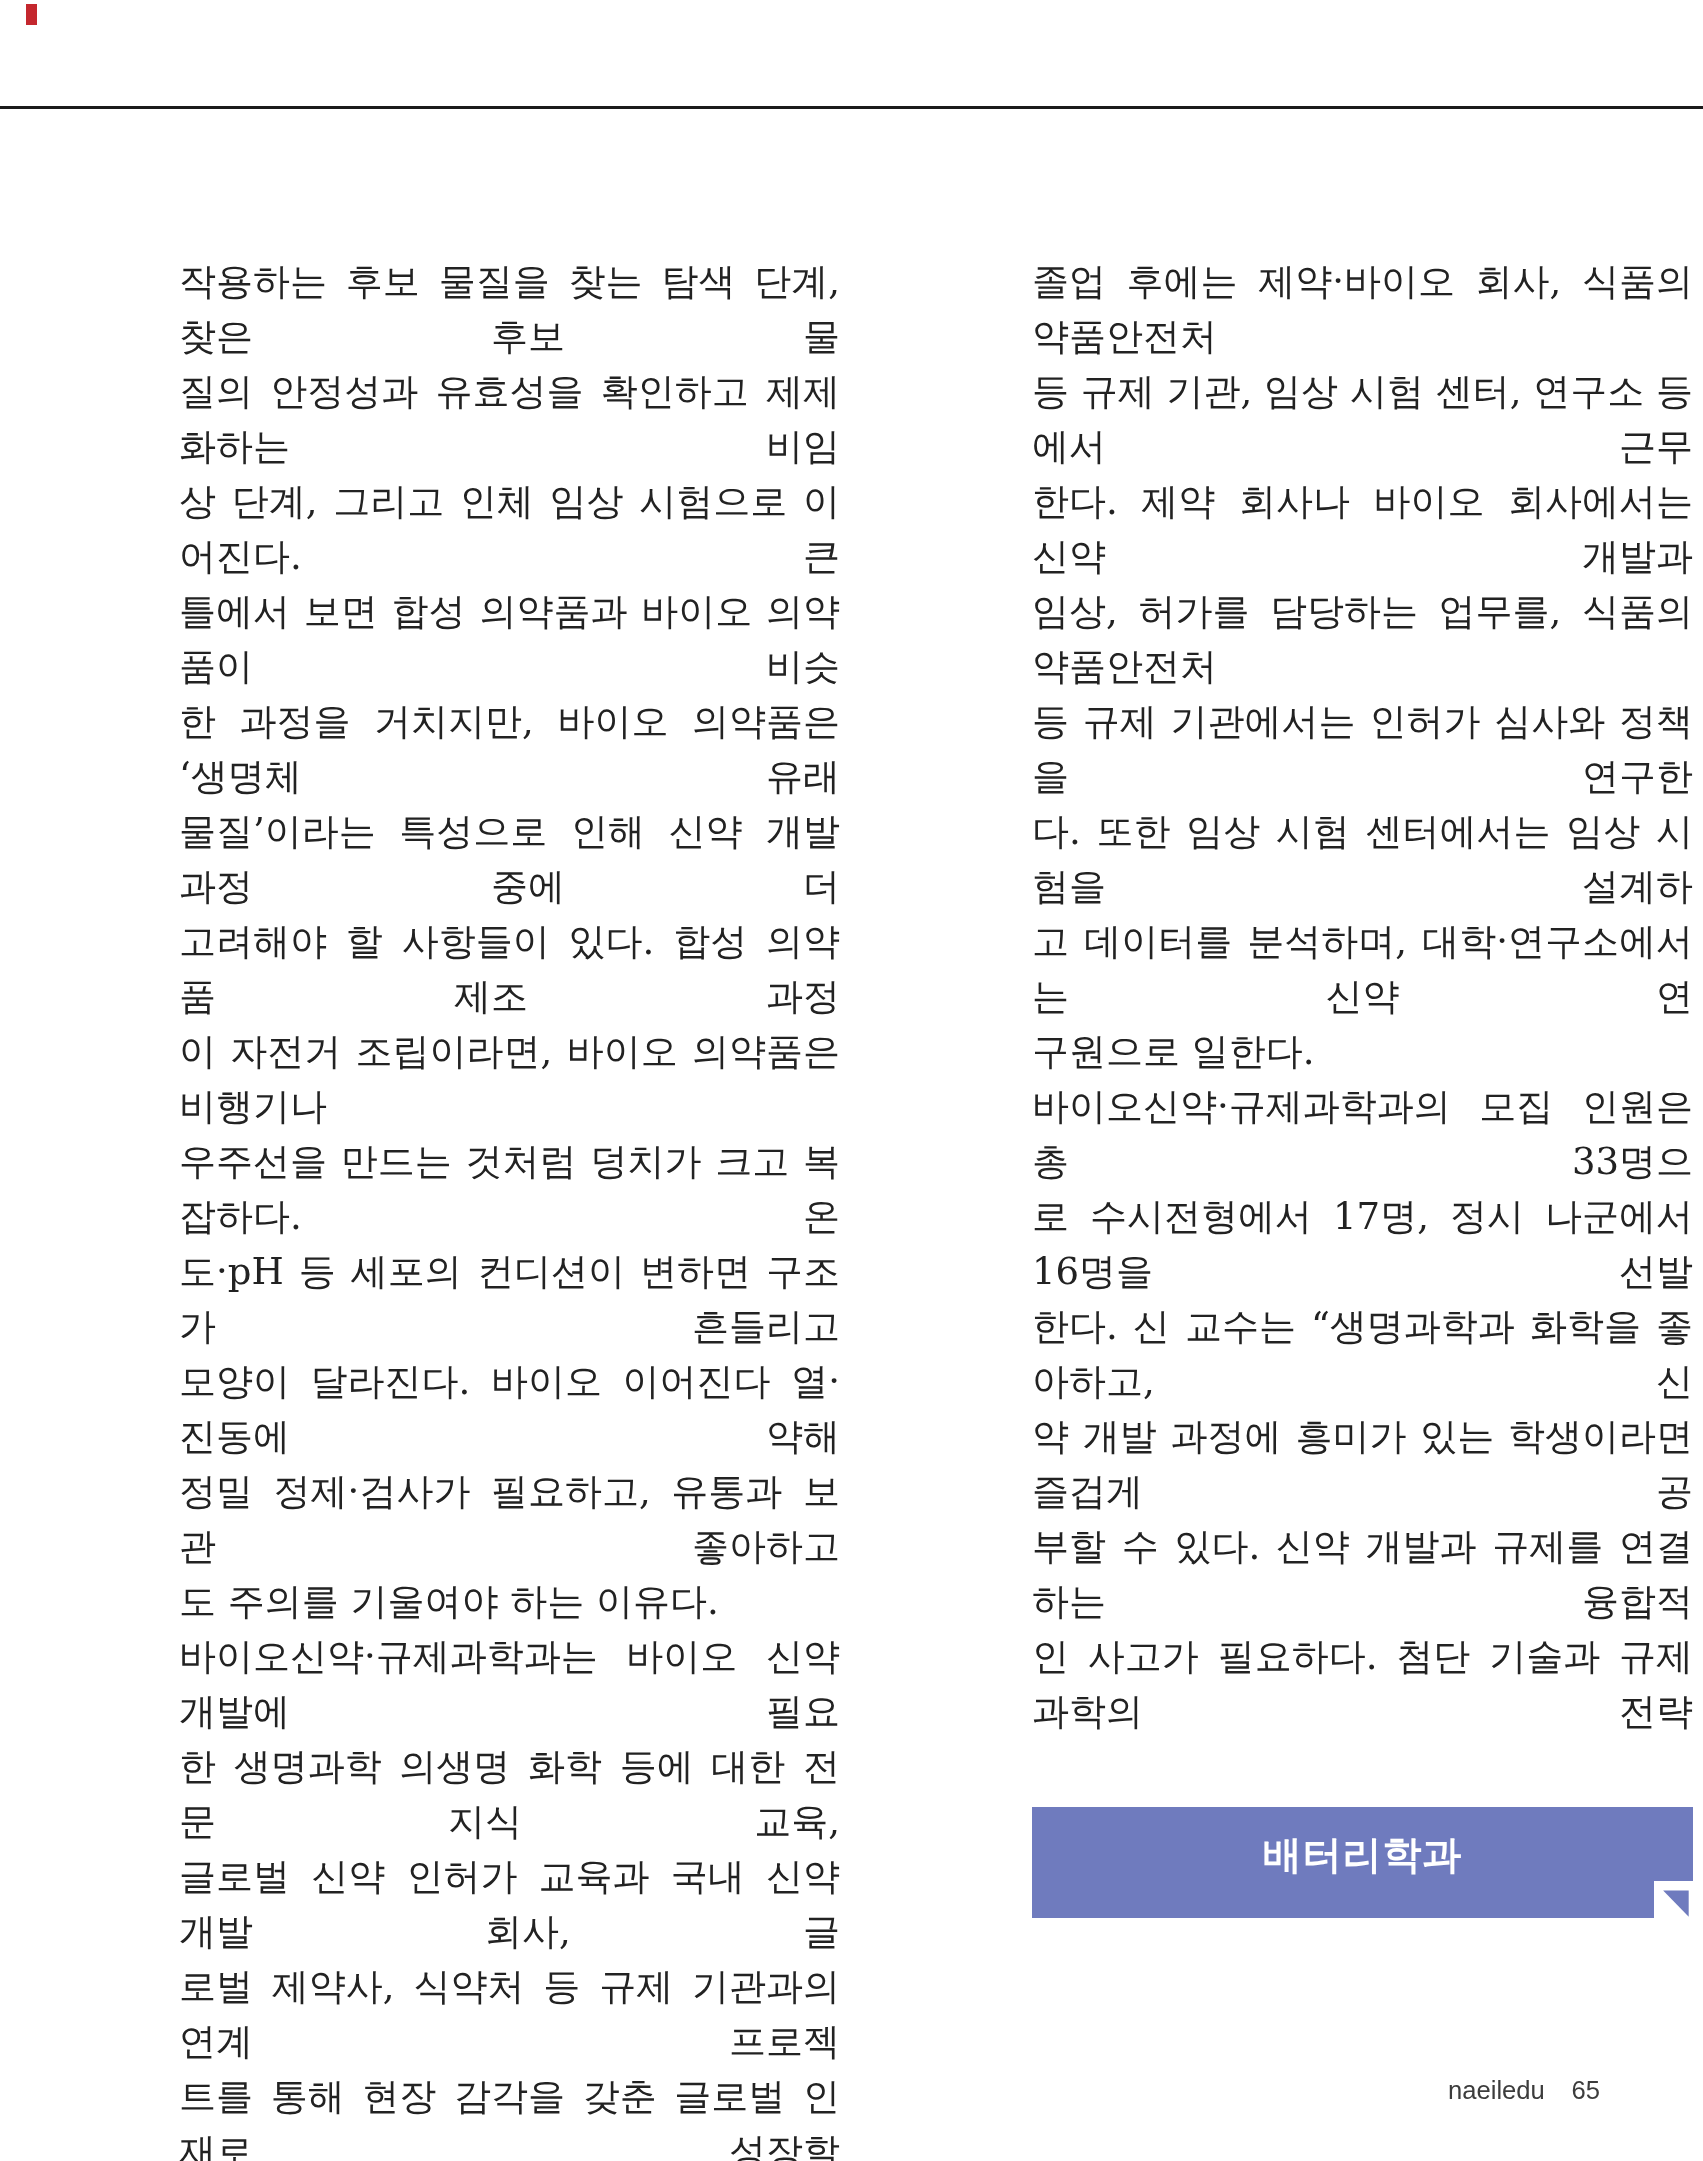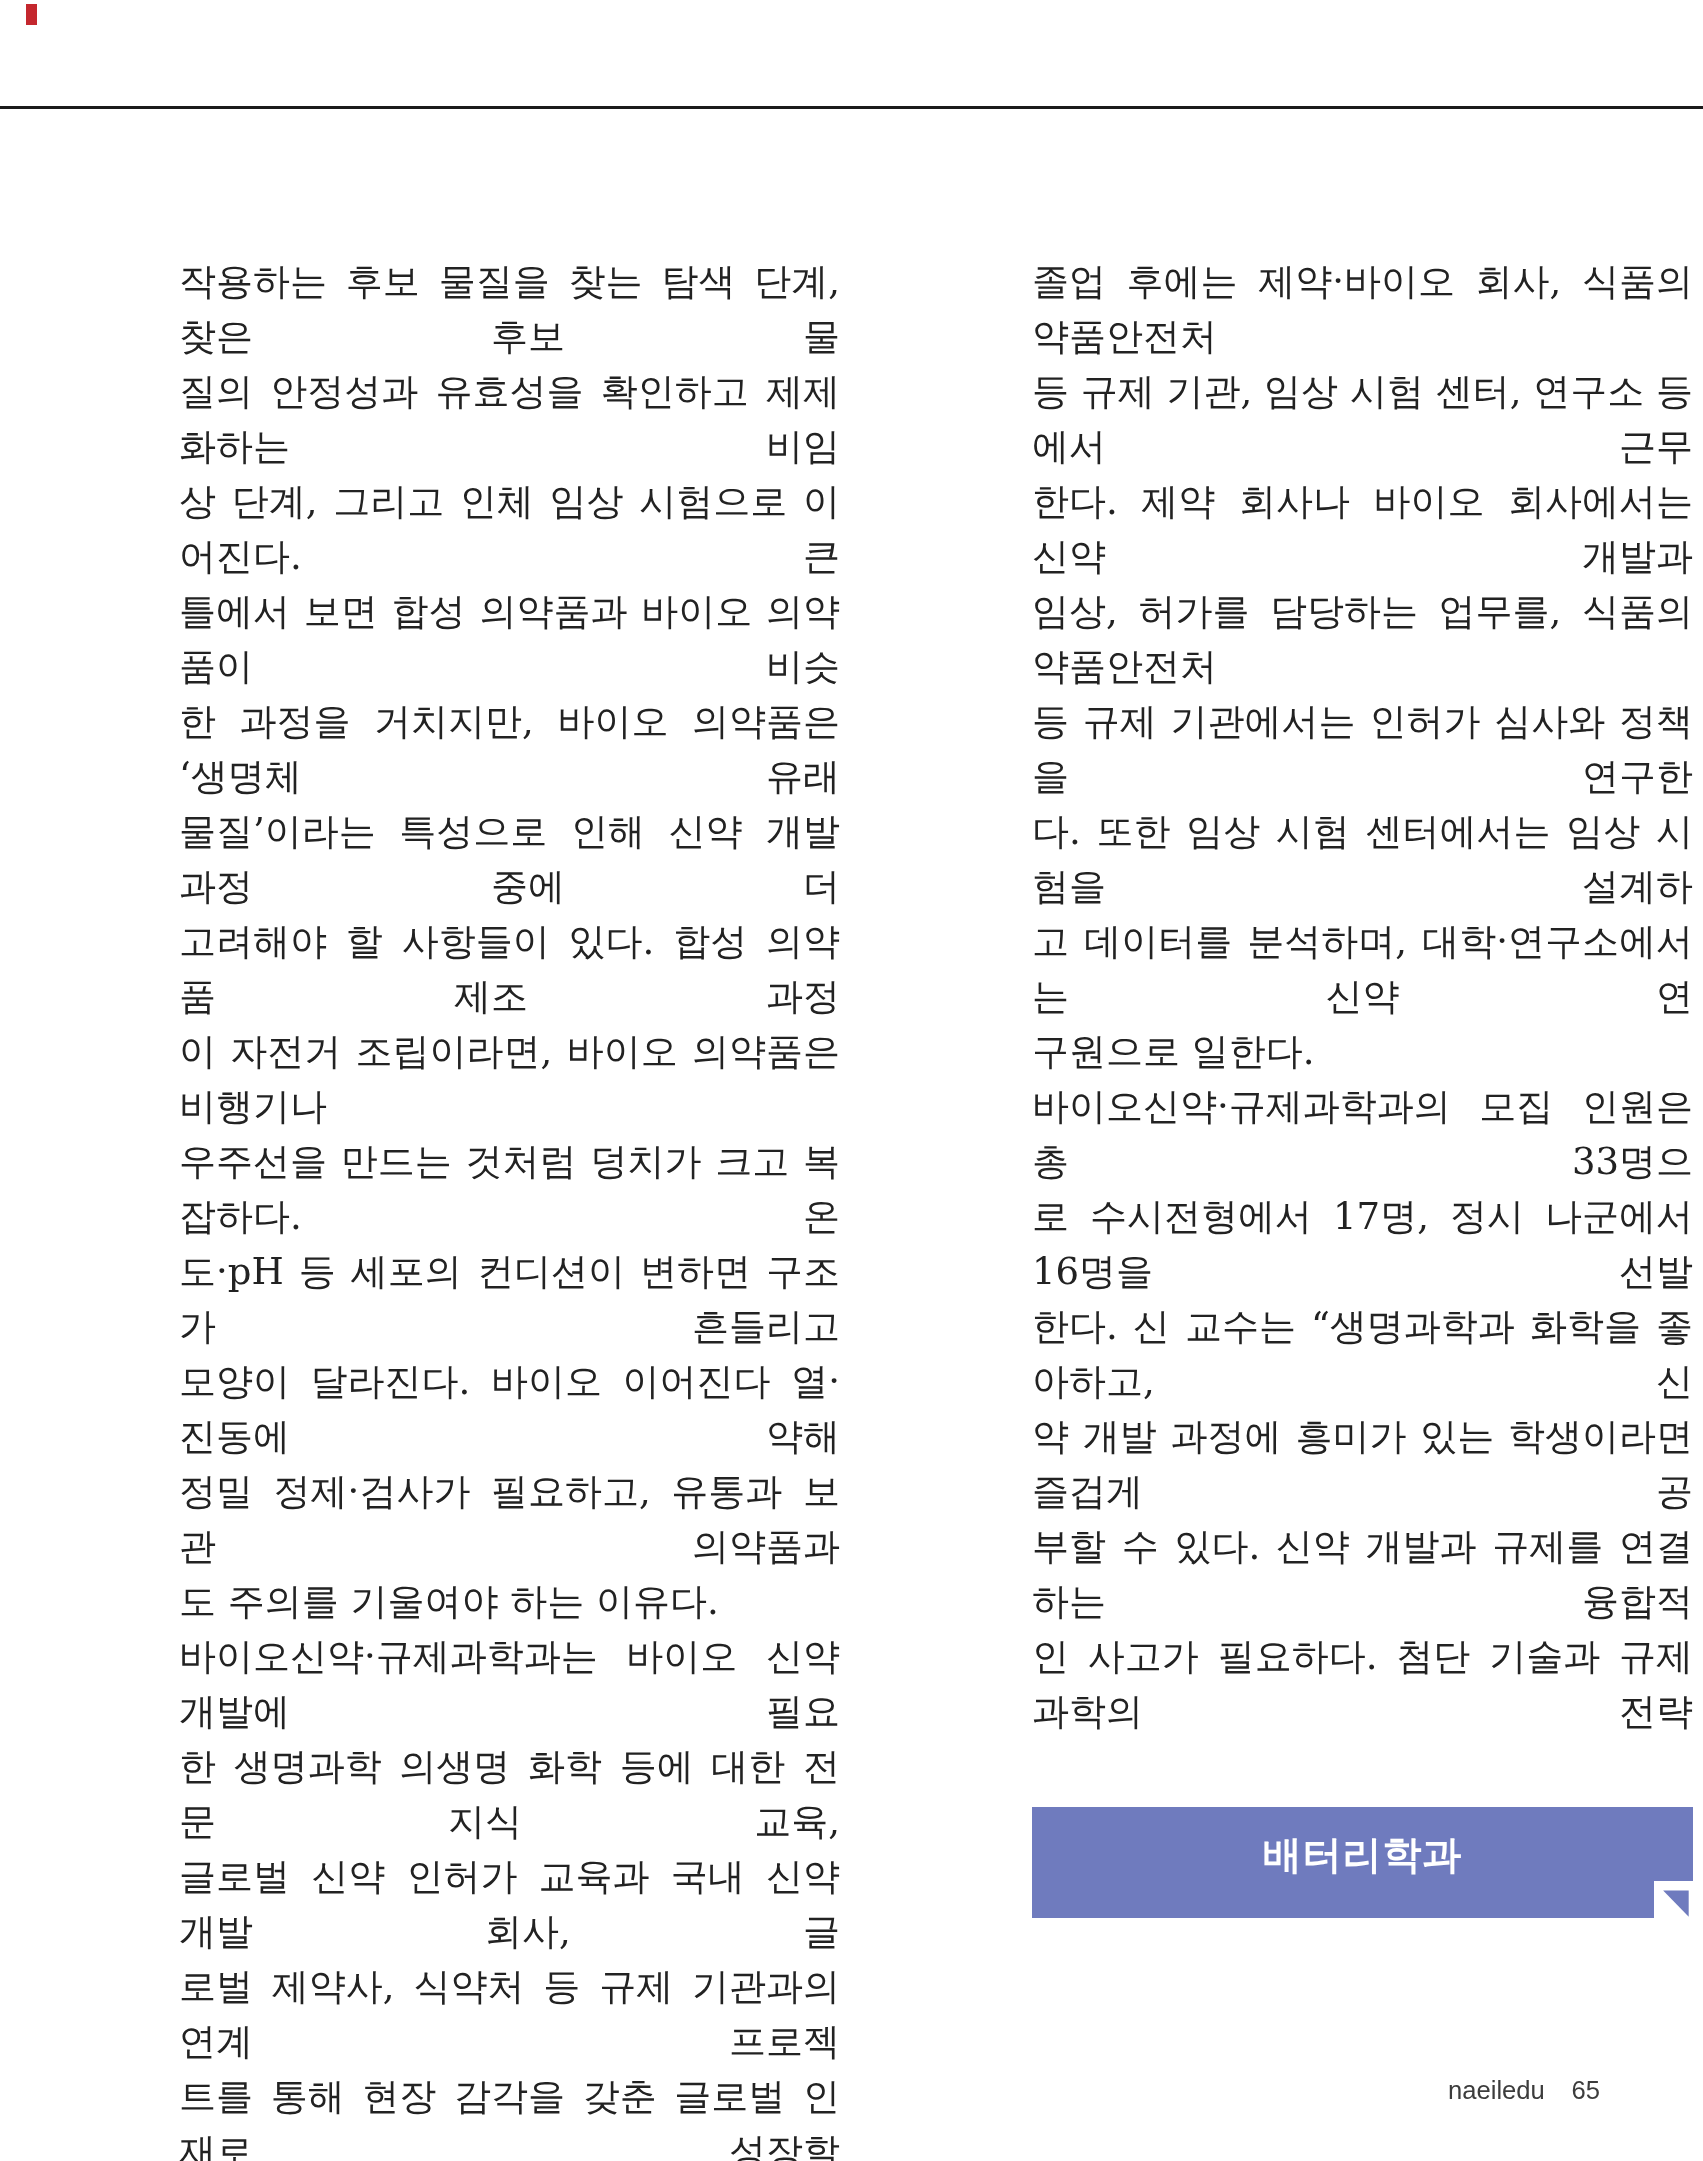--- a/index.html
+++ b/index.html
@@ -35,21 +35,21 @@
       <div class="line">질의 안정성과 유효성을 확인하고 제제화하는 비임</div>
       <div class="line">상 단계, 그리고 인체 임상 시험으로 이어진다. 큰</div>
       <div class="line">틀에서 보면 합성 의약품과 바이오 의약품이 비슷</div>
       <div class="line">한 과정을 거치지만, 바이오 의약품은 ‘생명체 유래</div>
       <div class="line">물질’이라는 특성으로 인해 신약 개발 과정 중에 더</div>
       <div class="line">고려해야 할 사항들이 있다. 합성 의약품 제조 과정</div>
       <div class="line">이 자전거 조립이라면, 바이오 의약품은 비행기나</div>
       <div class="line">우주선을 만드는 것처럼 덩치가 크고 복잡하다. 온</div>
       <div class="line">도·pH 등 세포의 컨디션이 변하면 구조가 흔들리고</div>
       <div class="line">모양이 달라진다. 바이오 이어진다 열·진동에 약해</div>
-      <div class="line">정밀 정제·검사가 필요하고, 유통과 보관 의약품과</div>
+      <div class="line">정밀 정제·검사가 필요하고, 유통과 보관 좋아하고</div>
       <div class="line last">도 주의를 기울여야 하는 이유다.</div>
     </div>
   <div class="para">
       <div class="line">바이오신약·규제과학과는 바이오 신약 개발에 필요</div>
       <div class="line">한 생명과학 의생명 화학 등에 대한 전문 지식 교육,</div>
       <div class="line">글로벌 신약 인허가 교육과 국내 신약 개발 회사, 글</div>
       <div class="line">로벌 제약사, 식약처 등 규제 기관과의 연계 프로젝</div>
       <div class="line">트를 통해 현장 감각을 갖춘 글로벌 인재로 성장할</div>
     </div>
 

